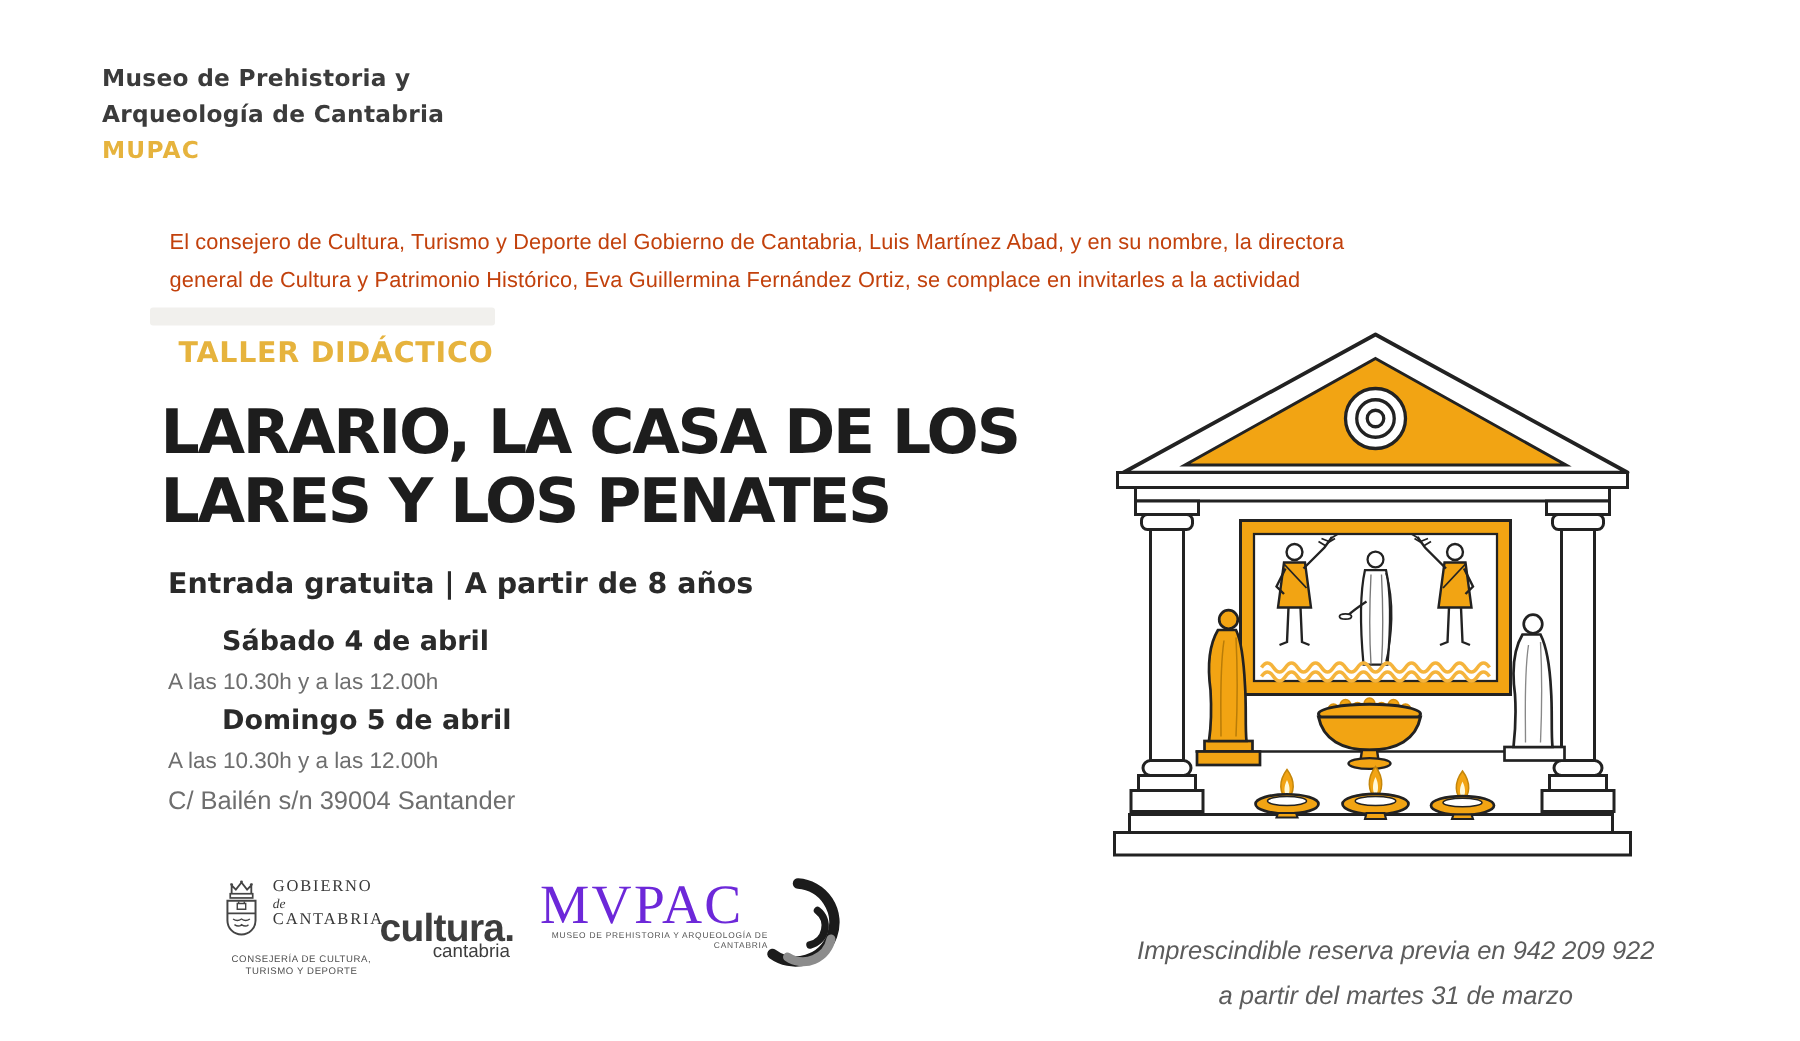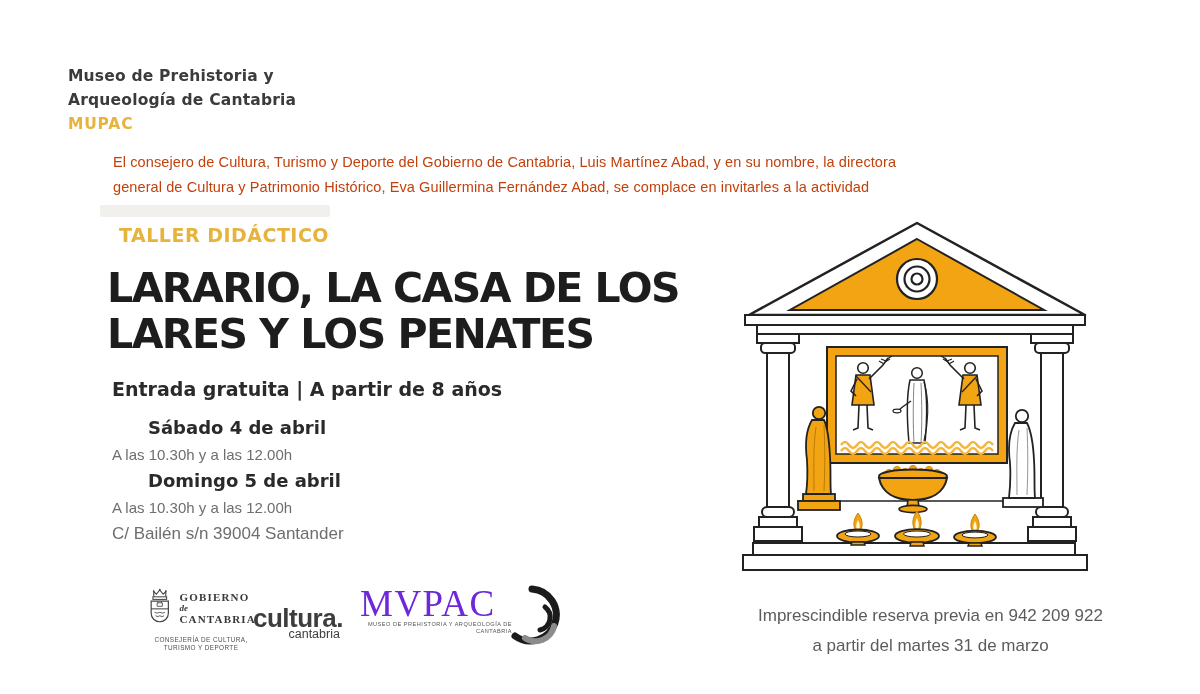--- a/index.html
+++ b/index.html
@@ -3,21 +3,21 @@
 <meta charset="utf-8">
 <style>
   * { margin:0; padding:0; box-sizing:border-box; }
   html,body { background:#ffffff; }
   #canvas {
     position:relative; width:1200px; height:694px; background:#ffffff;
     overflow:hidden; font-family:"Liberation Sans", sans-serif;
   }
 
   
-  .brand { position:absolute; left:68px; top:64px; }
+  .brand { position:absolute; left:68px; top:40px; }
   .brand .bline {
     font-family:"DejaVu Sans", sans-serif; font-weight:bold;
     font-size:15.5px; line-height:24px; color:#3b3b3b; letter-spacing:.2px;
   }
   .brand .acronym {
     font-family:"DejaVu Sans", sans-serif; font-weight:bold;
     font-size:15.5px; line-height:24px; color:#e6b33d; letter-spacing:.8px;
   }
 
   
@@ -52,21 +52,21 @@
   .schedule .time { font-size:15px; line-height:26.5px; color:#6e6e6e; }
   .venue-block { position:absolute; left:112px; top:521px; }
   .venue-block .venue {
     font-family:"DejaVu Sans", sans-serif; font-weight:bold;
     font-size:18px; line-height:26px; color:#2a2a2a;
   }
   .venue-block .address { font-size:17px; line-height:26px; color:#6e6e6e; }
 
   
   .logo-gobierno { position:absolute; left:146px; top:585px; width:110px; }
-  .logo-gobierno .row { display:flex; align-items:center; gap:5px;font-weight:bold; }
+  .logo-gobierno .row { display:flex; gap:5px; }
   .logo-gobierno .gtext { font-family:"Liberation Serif", serif; color:#383838; }
   .logo-gobierno .g1, .logo-gobierno .g3 { font-size:11px; letter-spacing:1.2px; line-height:12px; }
   .logo-gobierno .g2 { font-style:italic; font-size:9px; line-height:10px; }
   .logo-gobierno .gcap { margin-top:5px; text-align:center; font-size:6.4px;
                          line-height:8px; letter-spacing:.4px; color:#4f4f4f; }
 
   .logo-cultura { position:absolute; left:253px; top:605px; display:inline-block; }
   .logo-cultura .cword { font-weight:bold; font-size:26px; line-height:26px;
                          letter-spacing:-.5px; color:#3d3d3d; }
   .logo-cultura .csub { text-align:right; font-size:12.5px; margin-top:-4px;
@@ -77,37 +77,37 @@
   .logo-mvpac .mword { font-family:"Liberation Serif", serif; font-size:37px;
                        line-height:40px; letter-spacing:1.5px; color:#6d28d9; }
   .logo-mvpac .mcap { width:152px; font-size:5.6px; line-height:7px; letter-spacing:.5px;
                       color:#555; text-align:right; margin-top:-3px; }
   .logo-mvpac svg { margin-left:-10px; margin-top:1px; }
 
   
   .illustration { position:absolute; left:735px; top:215px; width:360px; height:360px; }
 
   
-  .reservation { position:absolute; left:728px; top:601px; width:405px; text-align:center; }
+  .reservation { position:absolute; left:728px; top:619px; width:405px; text-align:center;font-style:italic; }
   .reservation .rline { font-size:17px; line-height:30px; color:#5c5c5c; }
 </style>
 </head>
 <body>
 
 <div id="canvas">
 
   <div class="brand">
     <div class="bline">Museo de Prehistoria y</div>
     <div class="bline">Arqueología de Cantabria</div>
     <div class="acronym">MUPAC</div>
   </div>
 
   <div class="intro">
     <div class="iline">El consejero de Cultura, Turismo y Deporte del Gobierno de Cantabria, Luis Martínez Abad, y en su nombre, la directora</div>
-    <div class="iline">general de Cultura y Patrimonio Histórico, Eva Guillermina Fernández Abad, se complace en invitarles a la actividad</div>
+    <div class="iline">general de Cultura y Patrimonio Histórico, Eva Guillermina Fernández Ortiz, se complace en invitarles a la actividad</div>
   </div>
 
   <div class="smudge"></div>
 
   <div class="category">TALLER DIDÁCTICO</div>
   <div class="title">
     <div>LARARIO, LA CASA DE LOS</div>
     <div>LARES Y LOS PENATES</div>
   </div>
   <div class="entry">Entrada gratuita | A partir de 8 años</div>

